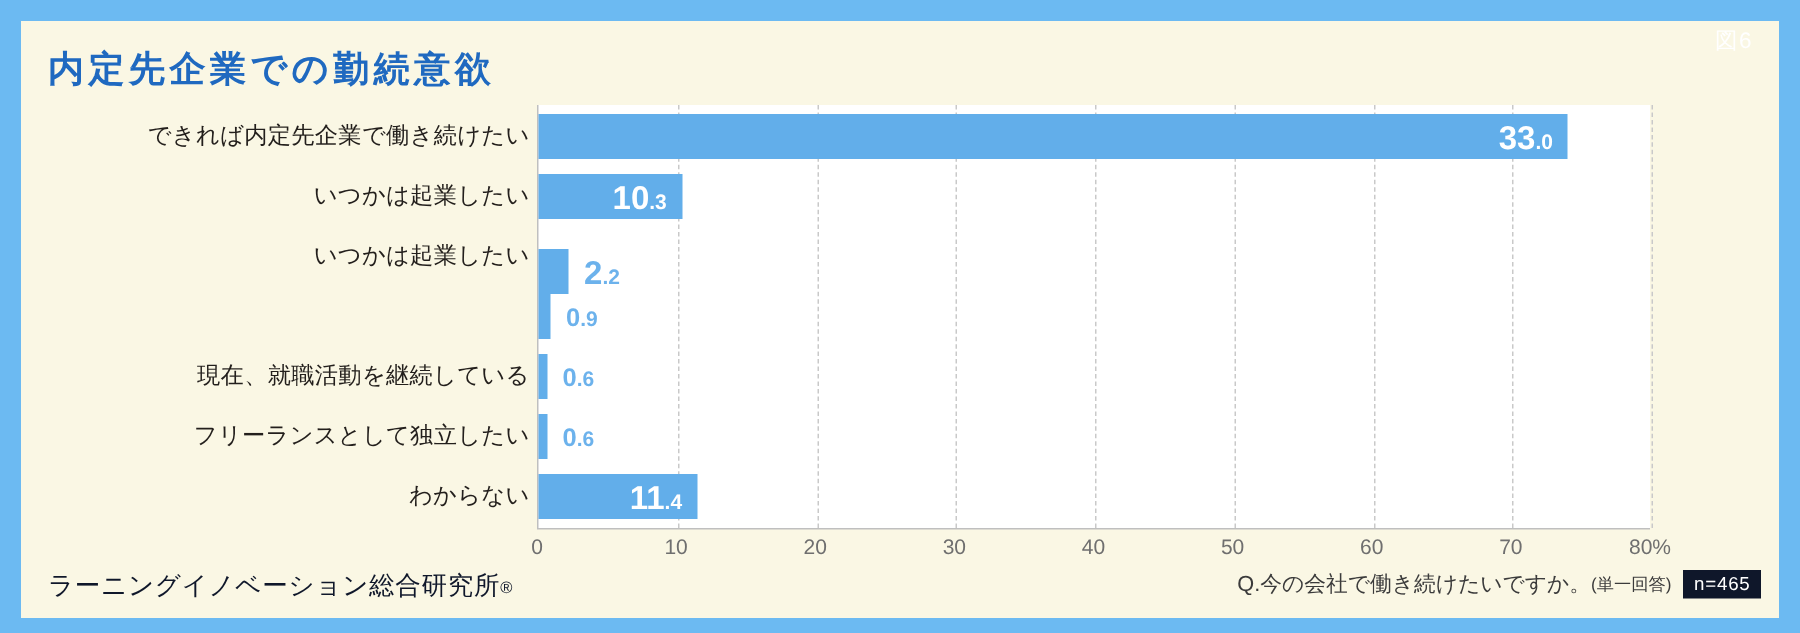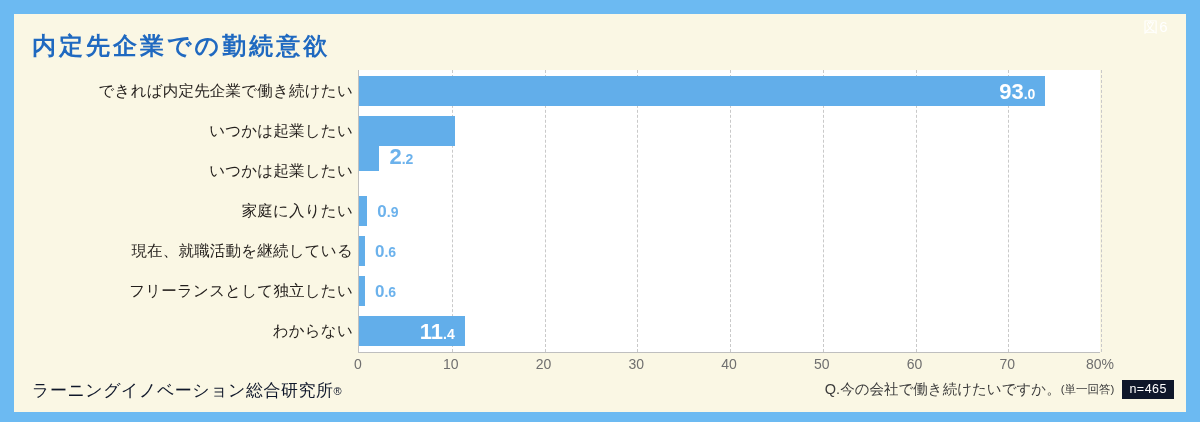--- a/index.html
+++ b/index.html
@@ -209,43 +209,43 @@
     </div>
 
     <div id="chart-title">内定先企業での勤続意欲</div>
 
     <div id="chart-area">
 
       <div id="cat-labels">
           <div class="cat-label" style="top: 1px;">できれば内定先企業で働き続けたい</div>
           <div class="cat-label" style="top: 41px;">いつかは起業したい</div>
           <div class="cat-label" style="top: 81px;">いつかは起業したい</div>
-          <div class="cat-label" style="top: 121px;">家庭に入りたい</div>
           <div class="cat-label" style="top: 161px;">現在、就職活動を継続している</div>
           <div class="cat-label" style="top: 201px;">フリーランスとして独立したい</div>
           <div class="cat-label" style="top: 241px; text-align: center;">わからない</div>
         </div>
 
       <div id="plot">
           <div class="gridline" style="left: 92.75px;"></div>
           <div class="gridline" style="left: 185.5px;"></div>
           <div class="gridline" style="left: 278.25px;"></div>
           <div class="gridline" style="left: 371px;"></div>
           <div class="gridline" style="left: 463.75px;"></div>
           <div class="gridline" style="left: 556.5px;"></div>
           <div class="gridline" style="left: 649.25px;"></div>
           <div class="gridline" style="left: 742px;"></div>
           <div class="bar-row" style="top: 1px;">
             <div class="bar" style="width: 686.35px;"></div>
-            <div class="bar-value-in" style="left: 0px; width: 676.35px; text-align: right;"><span class="v-int">93</span><span class="v-dec">.0</span></div>
+            <div class="bar-value-in" style="left: 0px; width: 676.35px; text-align: right;"><span class="v-int">33</span><span class="v-dec">.0</span></div>
           </div>
           <div class="bar-row" style="top: 41px;">
             <div class="bar" style="width: 95.5325px;"></div>
-          </div>
-          <div class="bar-row" style="top: 66px;">
+            <div class="bar-value-in" style="left: 0px; width: 85.5325px; text-align: right;"><span class="v-int">10</span><span class="v-dec">.3</span></div>
+          </div>
+          <div class="bar-row" style="top: 91px;">
             <div class="bar" style="width: 20.405px;"></div>
             <div class="bar-value-out" style="left: 30.405px;"><span class="v-int">2</span><span class="v-dec">.2</span></div>
           </div>
           <div class="bar-row" style="top: 121px;">
             <div class="bar" style="width: 8.3475px;"></div>
             <div class="bar-value-out" style="left: 18.3475px;"><span class="v-int-sm">0</span><span class="v-dec">.9</span></div>
           </div>
           <div class="bar-row" style="top: 161px;">
             <div class="bar" style="width: 6px;"></div>
             <div class="bar-value-out" style="left: 16px;"><span class="v-int-sm">0</span><span class="v-dec">.6</span></div>

